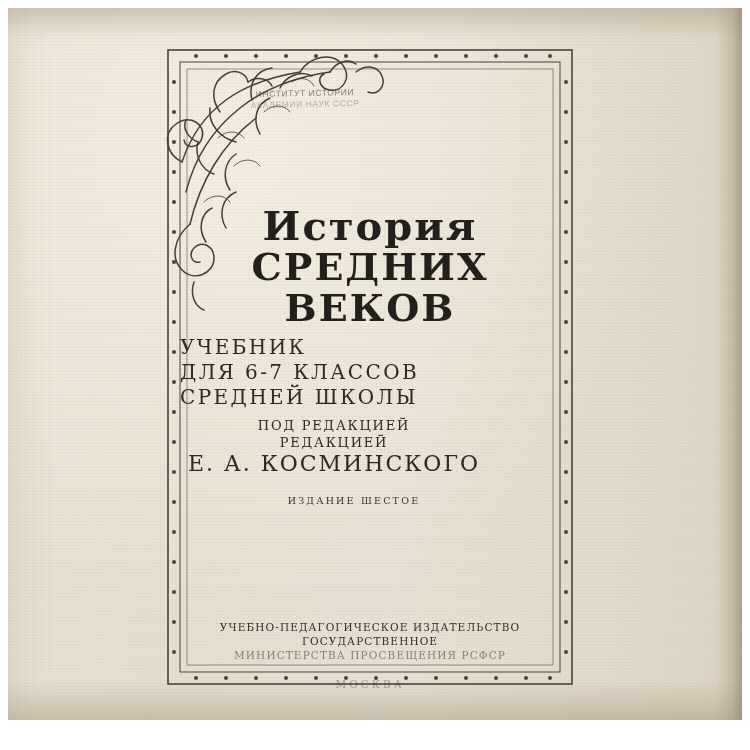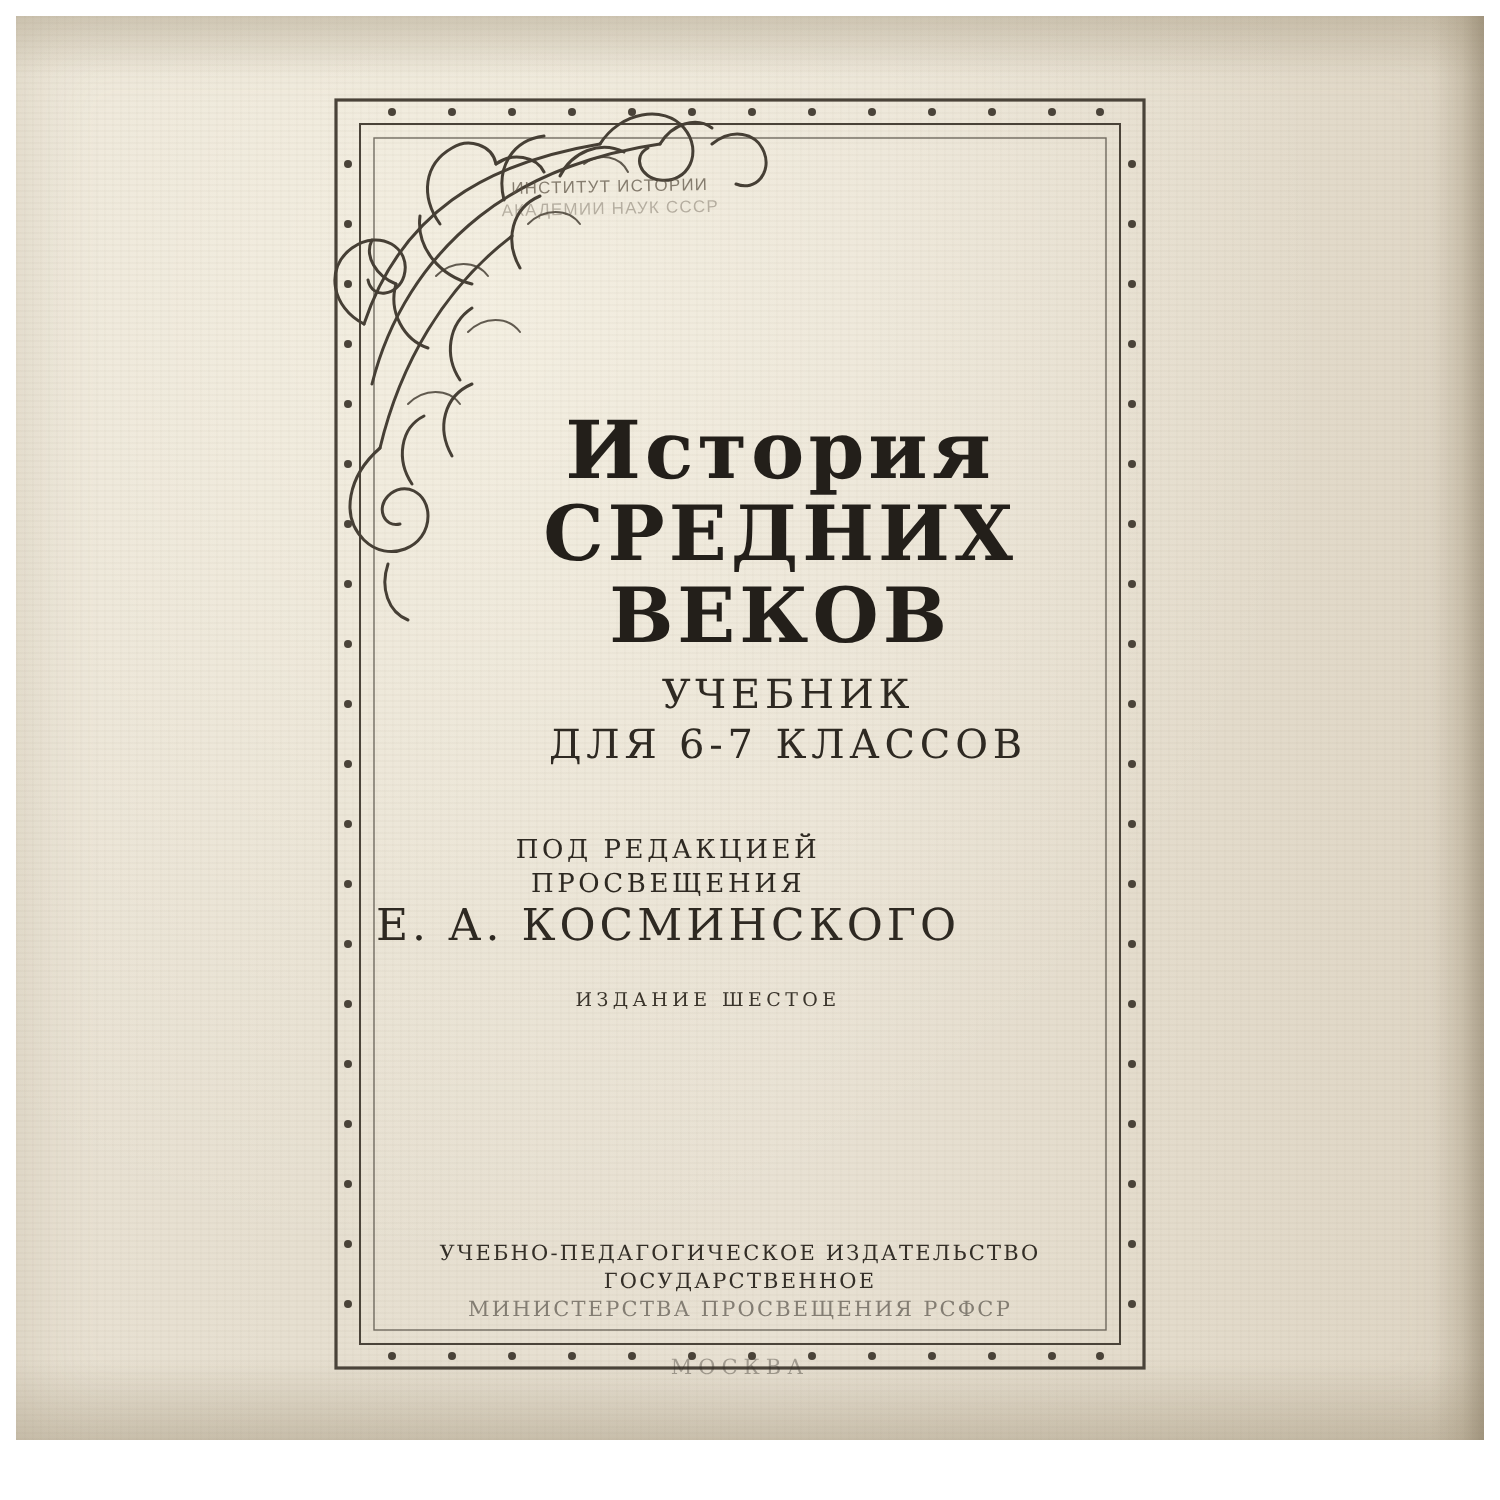--- a/index.html
+++ b/index.html
@@ -111,37 +111,36 @@
     left: 0;
     top: 135px;
     width: 380px;
     font-family: "DejaVu Serif", serif;
     font-weight: bold;
     font-size: 39px;
     line-height: 41px;
     letter-spacing: 2.5px;
     color: #231f1a;
     text-align: center;
-    padding-left: 20px;
   }
   .title .l1 { font-size: 40px; letter-spacing: 2px; }
   .title .l2 { font-size: 38px; letter-spacing: 2px; }
   .title .l3 { font-size: 38px; letter-spacing: 2px; }
 
   .subtitle {
     position: absolute;
     left: 0;
     top: 265px;
     width: 428px;
     font-family: "DejaVu Serif", serif;
     font-size: 20px;
     line-height: 25px;
     letter-spacing: 2.4px;
     color: #2e2922;
-    text-align: center;
+    text-align: left;
   }
 
   .editor {
     position: absolute;
     left: 0;
     top: 347px;
     width: 308px;
     font-family: "DejaVu Serif", serif;
     font-size: 13px;
     line-height: 17px;
@@ -340,25 +339,26 @@
 
     <div class="title">
       <div class="l1">История</div>
       <div class="l2">СРЕДНИХ</div>
       <div class="l3">ВЕКОВ</div>
     </div>
 
     <div class="subtitle">
       <div>УЧЕБНИК</div>
       <div>ДЛЯ 6-7 КЛАССОВ</div>
+      <div>СРЕДНЕЙ ШКОЛЫ</div>
     </div>
 
     <div class="editor">
       <div>ПОД РЕДАКЦИЕЙ</div>
-      <div>ПРОСВЕЩЕНИЯ</div>
+      <div>РЕДАКЦИЕЙ</div>
       <div class="name">Е. А. КОСМИНСКОГО</div>
     </div>
 
     <div class="edition">ИЗДАНИЕ ШЕСТОЕ</div>
 
     <div class="publisher">
       <div>УЧЕБНО-ПЕДАГОГИЧЕСКОЕ ИЗДАТЕЛЬСТВО</div>
       <div>ГОСУДАРСТВЕННОЕ</div>
       <div class="faded">МИНИСТЕРСТВА ПРОСВЕЩЕНИЯ РСФСР</div>
       <div class="city">МОСКВА</div>

